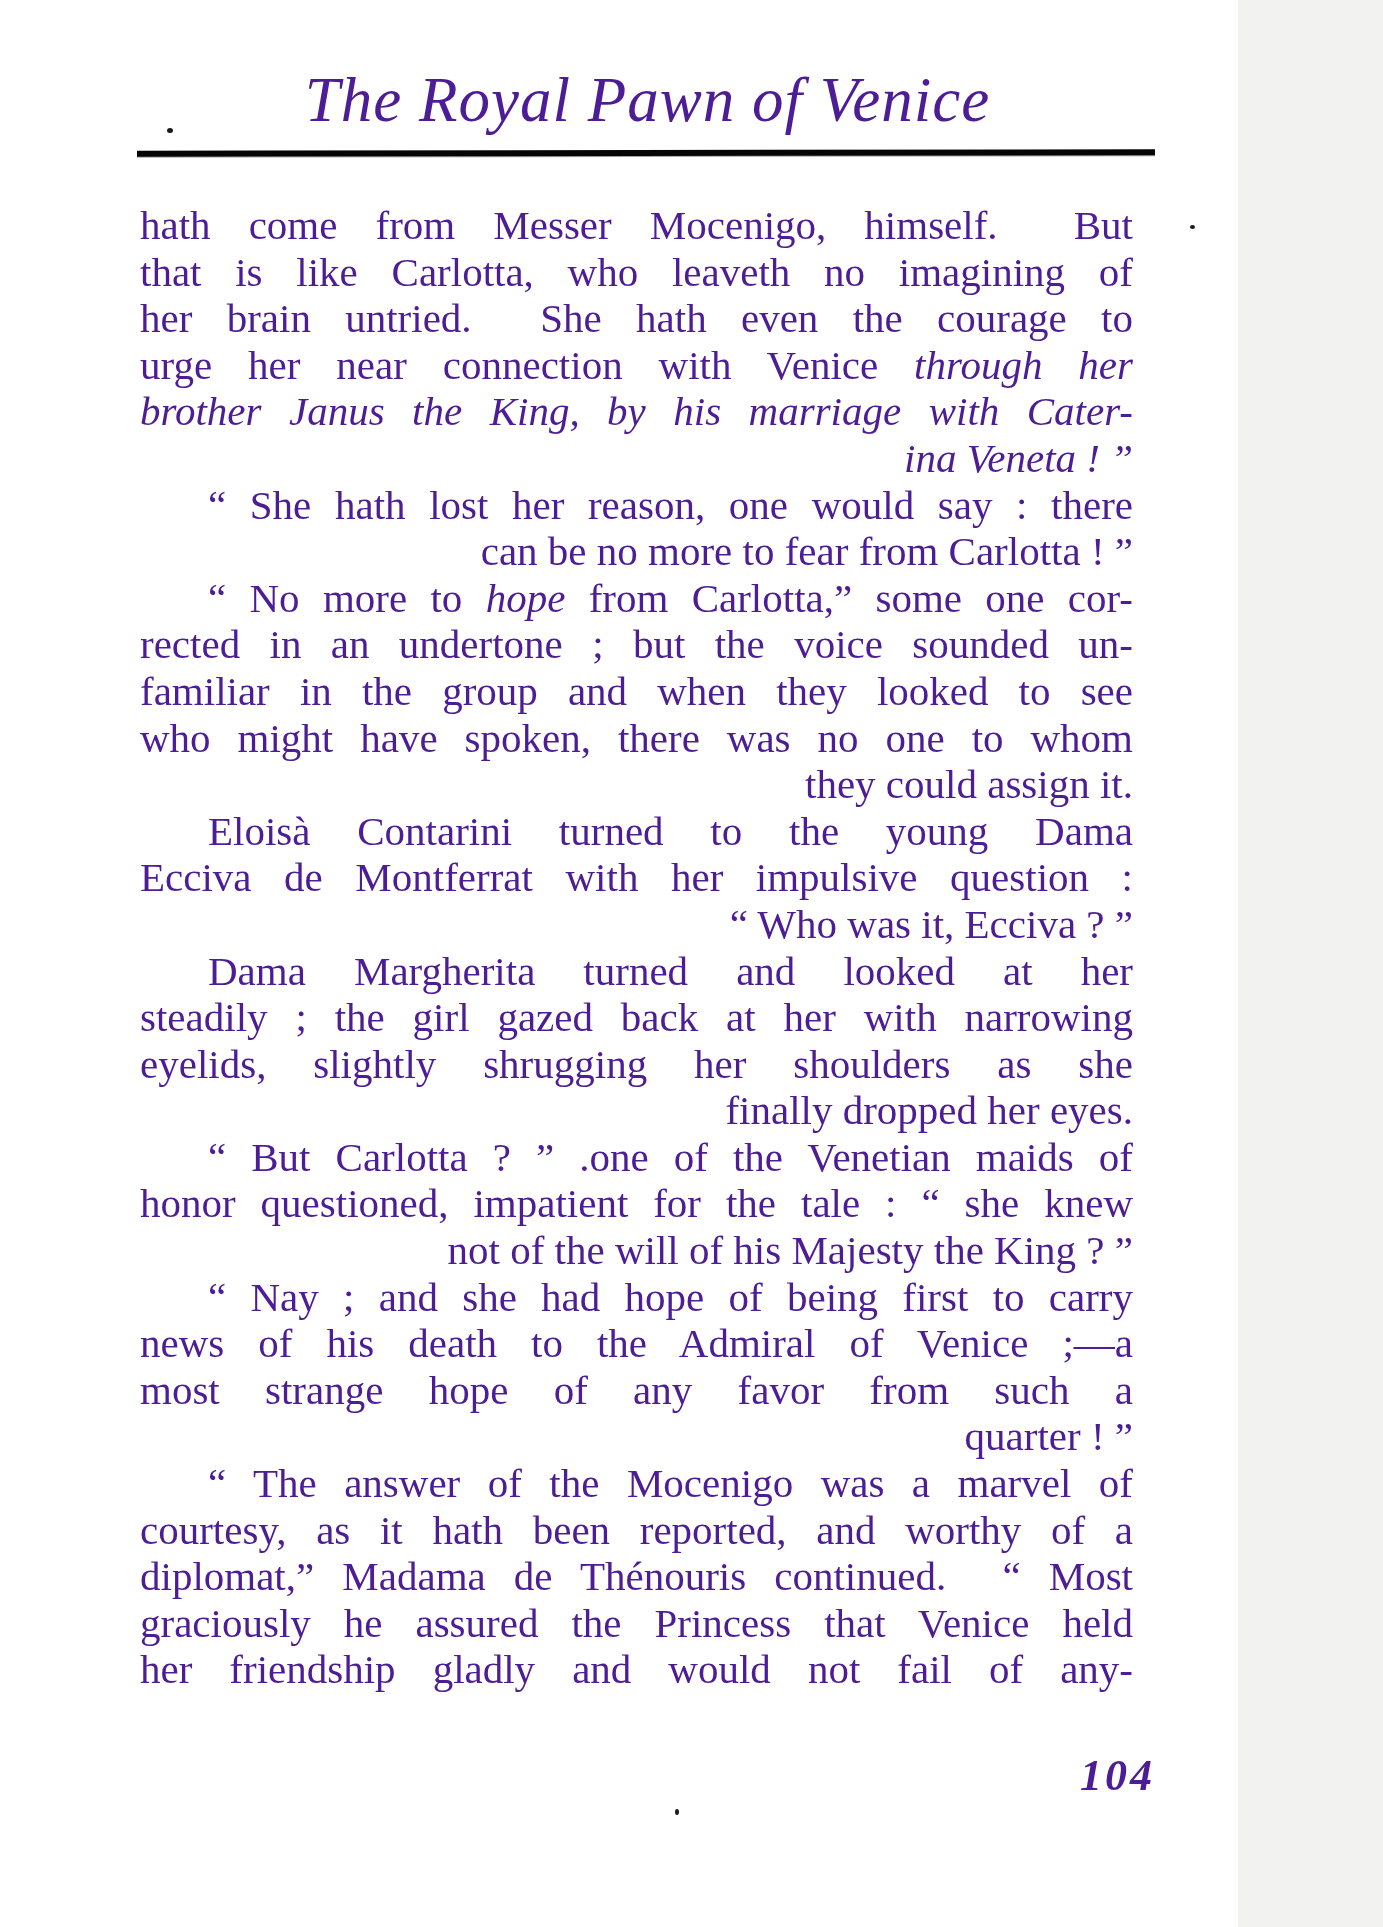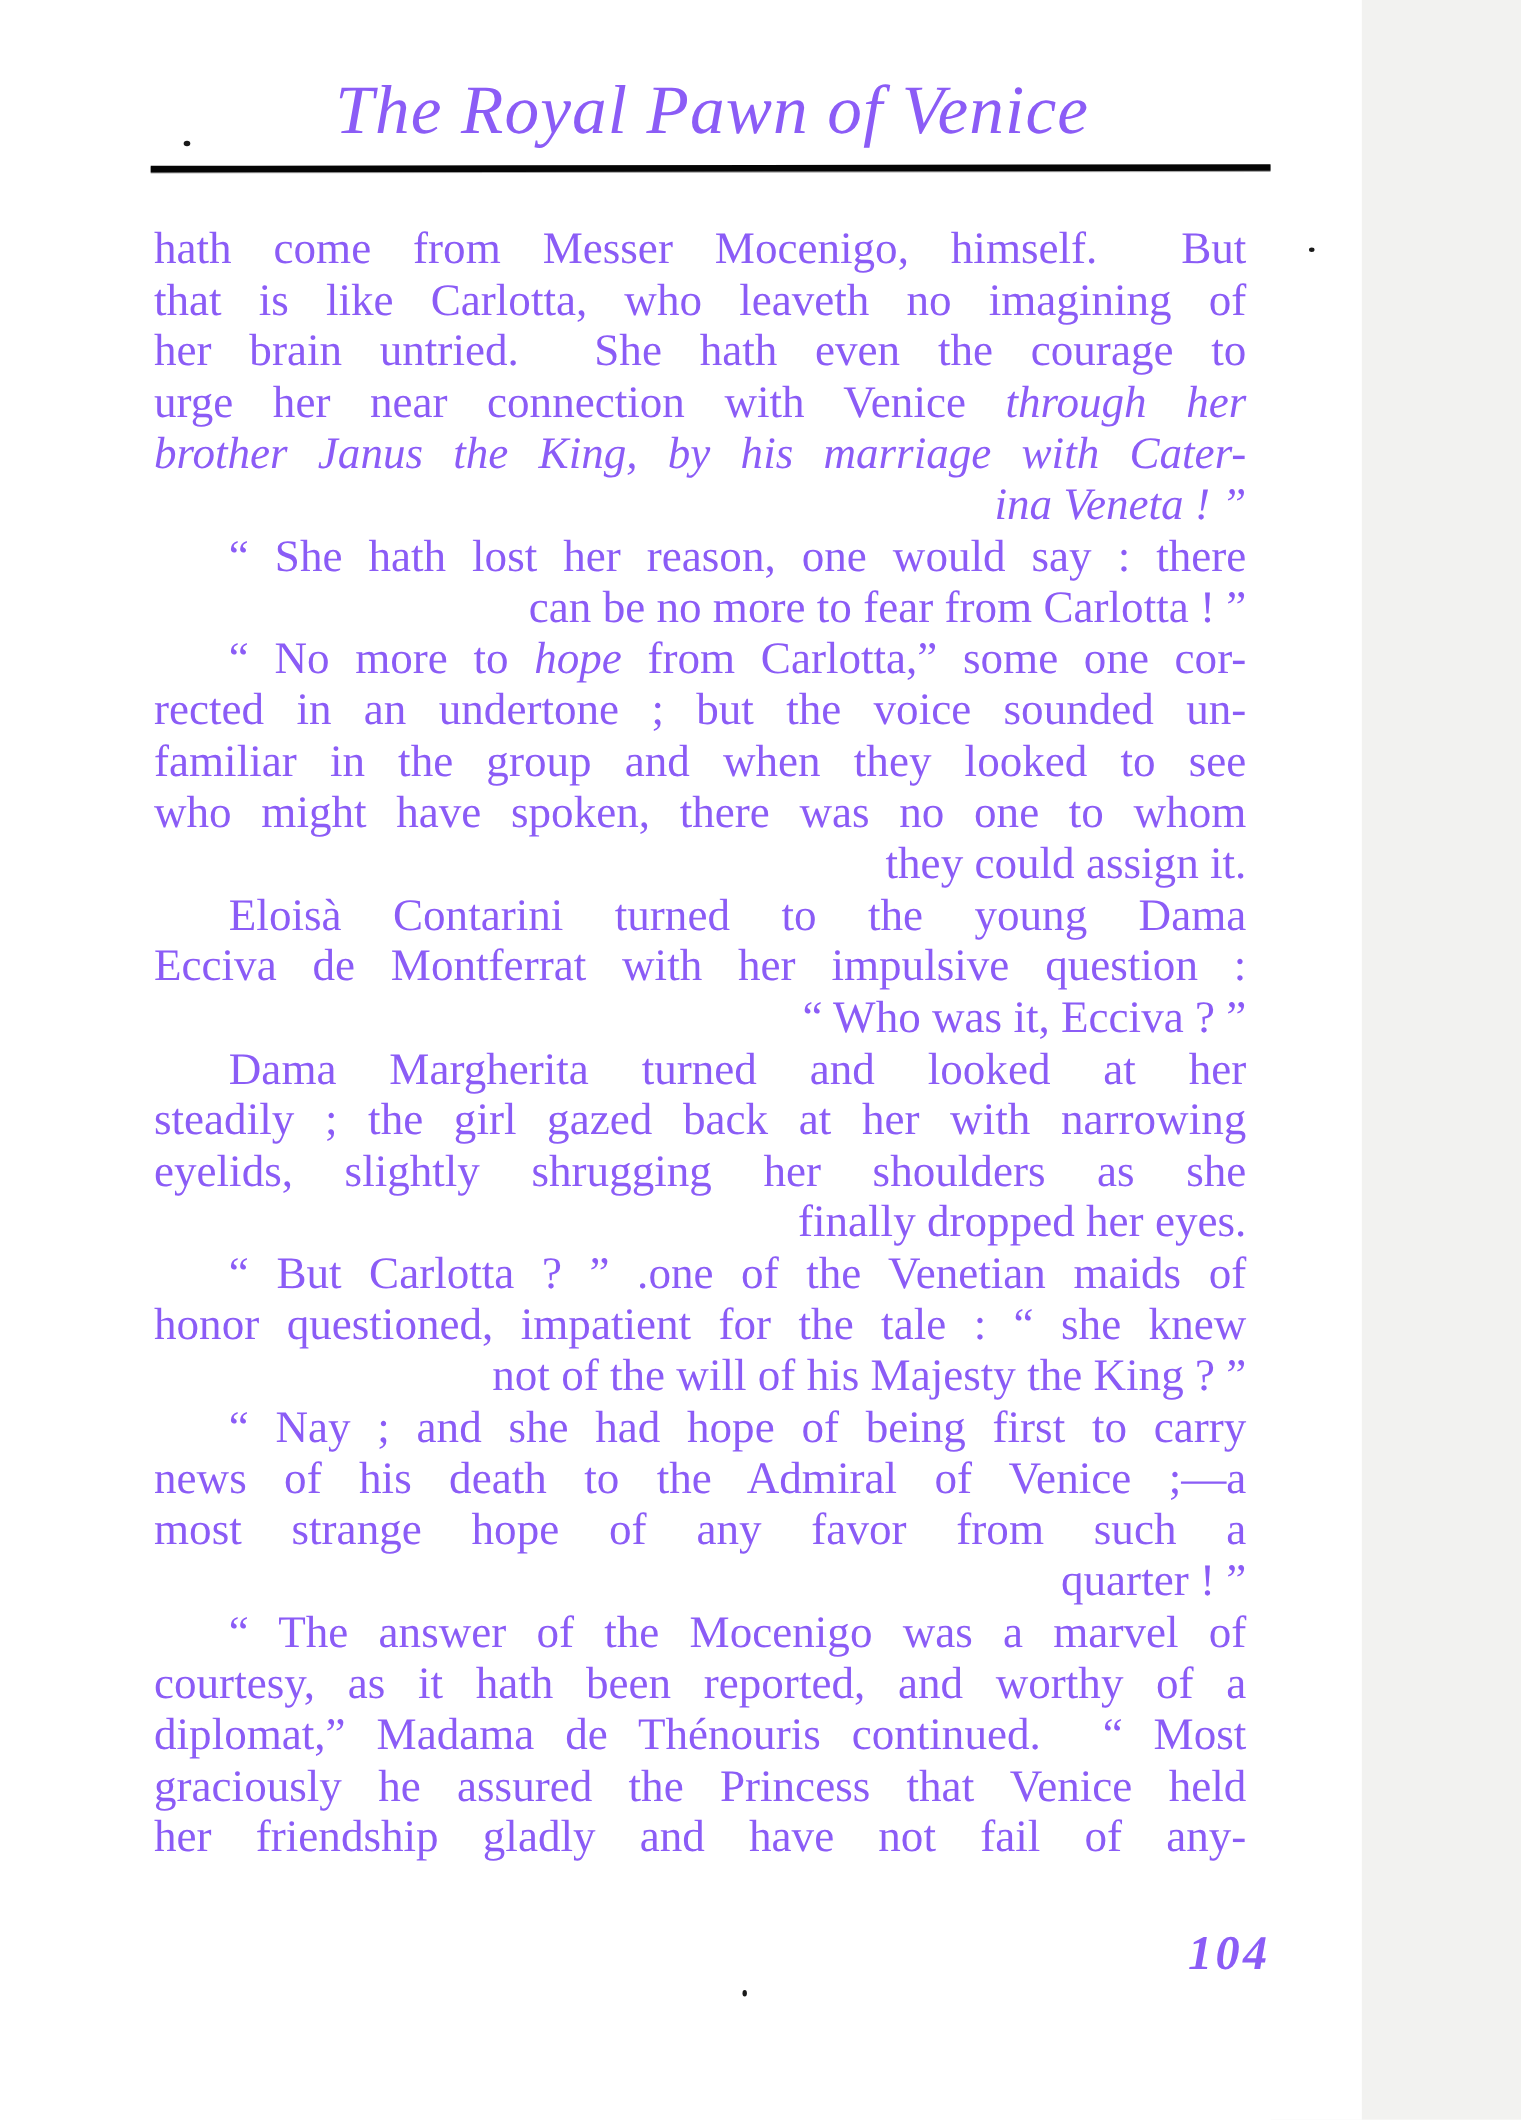--- a/index.html
+++ b/index.html
@@ -5,21 +5,21 @@
   html,body{margin:0;padding:0;}
   body{
     width:1383px;height:1927px;
     background:#f2f2f0;
     font-family:"Liberation Serif","DejaVu Serif",serif;
   }
   .page{
     position:relative;
     width:1238px;height:1927px;
     background:#ffffff;
-    color:#8b5cf6;
+    color:#4c1d95;
     overflow:hidden;
   }
   .header-title{
     position:absolute;
     left:140px;top:64px;width:1015px;
     text-align:center;
     font-style:italic;
     font-size:63px;
     line-height:72px;
     letter-spacing:1px;
@@ -102,21 +102,21 @@
       <div class="line j"><span>honor questioned, impatient for the tale : “ she knew</span></div>
       <div class="line"><span>not of the will of his Majesty the King ? ”</span></div>
       <div class="line j indent"><span>“ Nay ; and she had hope of being first to carry</span></div>
       <div class="line j"><span>news of his death to the Admiral of Venice ;—a</span></div>
       <div class="line j"><span>most strange hope of any favor from such a</span></div>
       <div class="line"><span>quarter ! ”</span></div>
       <div class="line j indent"><span>“ The answer of the Mocenigo was a marvel of</span></div>
       <div class="line j"><span>courtesy, as it hath been reported, and worthy of a</span></div>
       <div class="line j"><span>diplomat,” Madama de Thénouris continued.&nbsp; “ Most</span></div>
       <div class="line j"><span>graciously he assured the Princess that Venice held</span></div>
-      <div class="line j"><span>her friendship gladly and have not fail of any-</span></div>
+      <div class="line j"><span>her friendship gladly and would not fail of any-</span></div>
     </div>
 
   <div class="page-number">104</div>
 
 <div class="speck" style="left: 167px; top: 128px; width: 6px; height: 5px;"></div>
     <div class="speck" style="left: 1190px; top: 225px; width: 5px; height: 4px;"></div>
     <div class="speck" style="left: 675px; top: 1809px; width: 4px; height: 6px;"></div>
   </div>
 
 </body></html>

